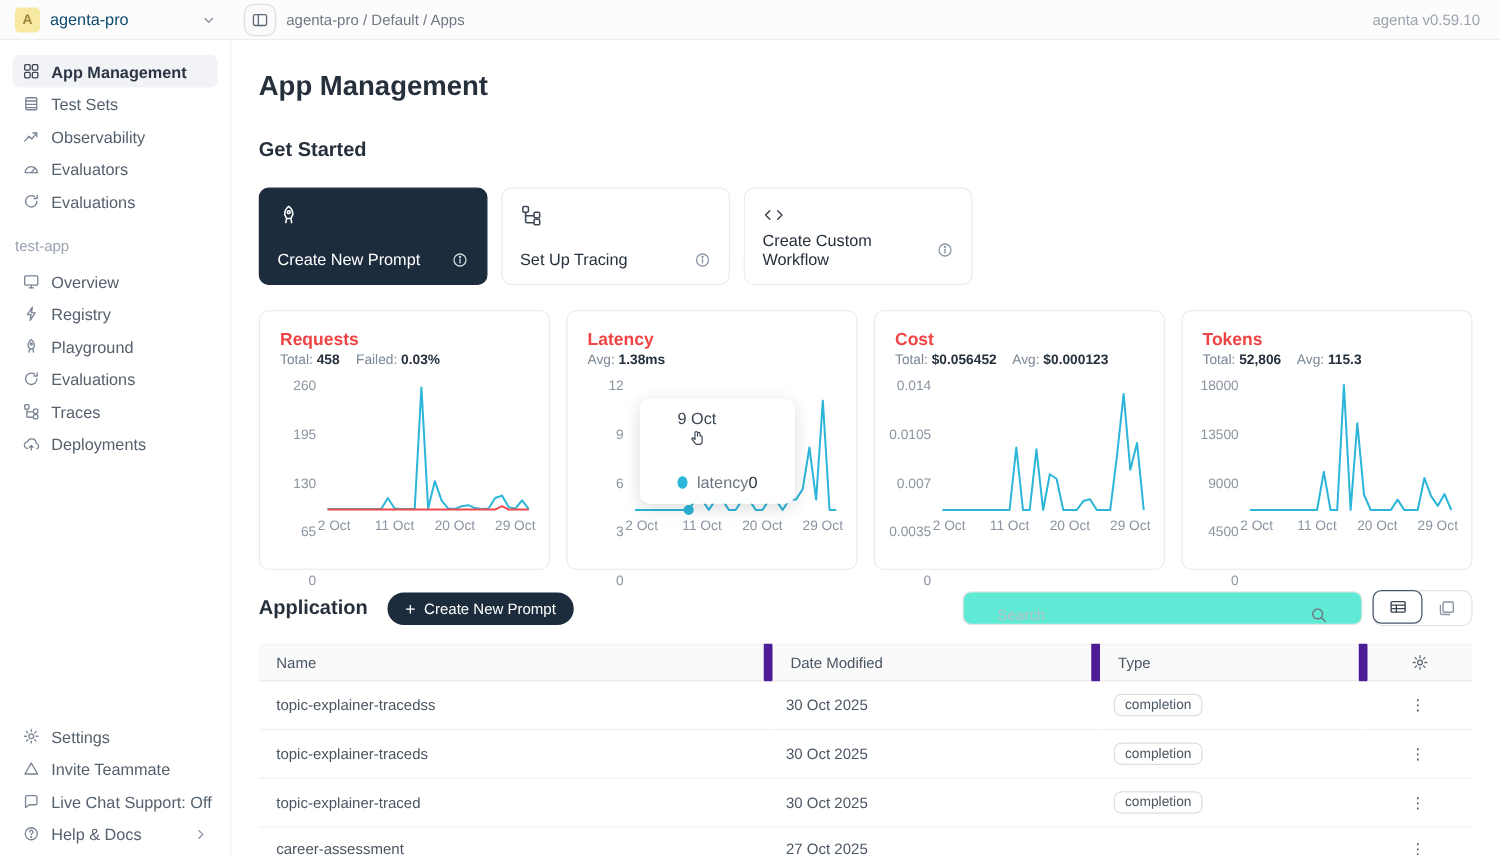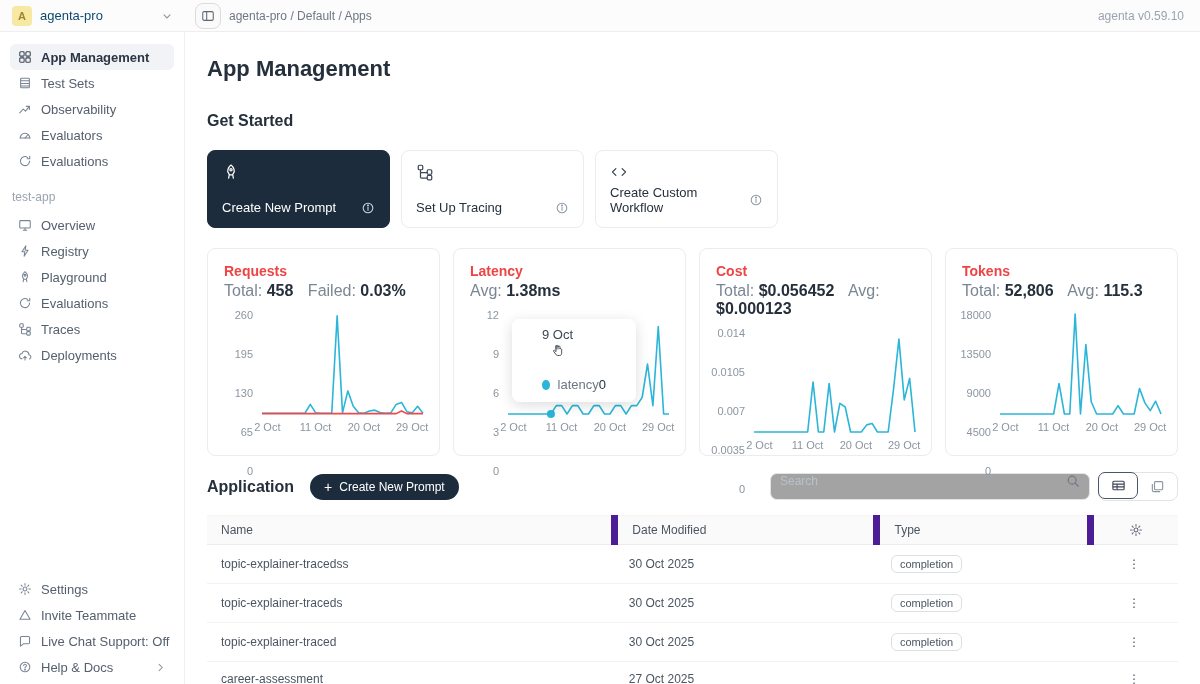--- a/index.html
+++ b/index.html
@@ -44,21 +44,21 @@
   .gs-label { font-size:13px; font-weight:500; }
   .gs-card .info { color:#8c98a4; display:flex; }
   .gs-card.primary .info { color:#cfd8df; }
   .gs-ic { display:flex; color:#3c4654; }
   .gs-card.primary .gs-ic { color:#fff; }
 
   
   .metrics { display:flex; gap:13px; margin-top:20px; }
   .mcard { flex:1; height:208px; border:1px solid #ececec; border-radius:8px; padding:14px 16px 6px; position:relative; background:#fff; }
   .m-title { font-size:14px; font-weight:bold; color:#ef4444; }
-  .m-stats { margin-top:3px; font-size:16px; }
+  .m-stats { margin-top:3px; font-size:11px; }
   .m-stats .lab { color:#7b8694; }
   .m-stats .val { color:#26303c; font-weight:bold; margin-right:10px; }
   .chart-flex { display:flex; margin-top:10px; }
   .ylabels { width:38px; height:106px; display:flex; flex-direction:column; justify-content:space-between;
              align-items:flex-end; padding-right:9px; font-size:11px; color:#8b95a1; line-height:11px;gap:28px; }
   .plot { flex:1; position:relative; height:106px; }
   .plot svg { position:absolute; inset:0; width:100%; height:106px; overflow:visible; }
   .xlabels { position:relative; margin-left:38px; height:16px; margin-top:5px; font-size:11px; color:#8b95a1; }
   .xlabels span { position:absolute; transform:translateX(-50%); white-space:nowrap; }
 
@@ -74,21 +74,21 @@
   .tt-val { font-size:13px; color:#26303c; margin-left:auto; font-weight:500; }
 
   
   .app-head { display:flex; align-items:center; margin-top:16px; }
   .btn-primary { margin-left:16px; background:#1c2c3d; color:#fff; border:none; border-radius:13px; height:26px;
                  padding:0 14px; font-size:12px; display:flex; align-items:center; gap:7px; cursor:pointer;
                  font-family:inherit; }
   .btn-plus { font-size:14px; line-height:1; }
   .app-tools { margin-left:auto; display:flex; align-items:center; gap:8px; }
   .searchbox { width:320px; height:27px; border:1px solid #e3e3e3; border-radius:7px; display:flex;
-               align-items:flex-start; padding:0 9px; background:#a3a3a3; }
+               align-items:flex-end; padding:0 27px; background:#5eead4; }
   .searchbox input { border:none; outline:none; flex:1; font-size:12px; color:#333; font-family:inherit; background:transparent; }
   .searchbox input::placeholder { color:#b9c1ca; }
   .searchbox .ic { color:#6f7785; display:flex; }
   .segmented { border:1px solid #e3e3e3; border-radius:8px; display:flex; background:#fff; }
   .seg { width:40px; height:27px; display:flex; align-items:center; justify-content:center; color:#8b95a1; cursor:pointer; }
   .seg.active { border:1px solid #46566b; border-radius:7px; margin:-1px; background:#fff; color:#3c4654; z-index:1; }
 
   
   table.apps { width:100%; margin-top:14px; border-collapse:collapse; }
   table.apps th { background:#fafafa; font-size:12px; font-weight:500; color:#4a5562; text-align:left;

